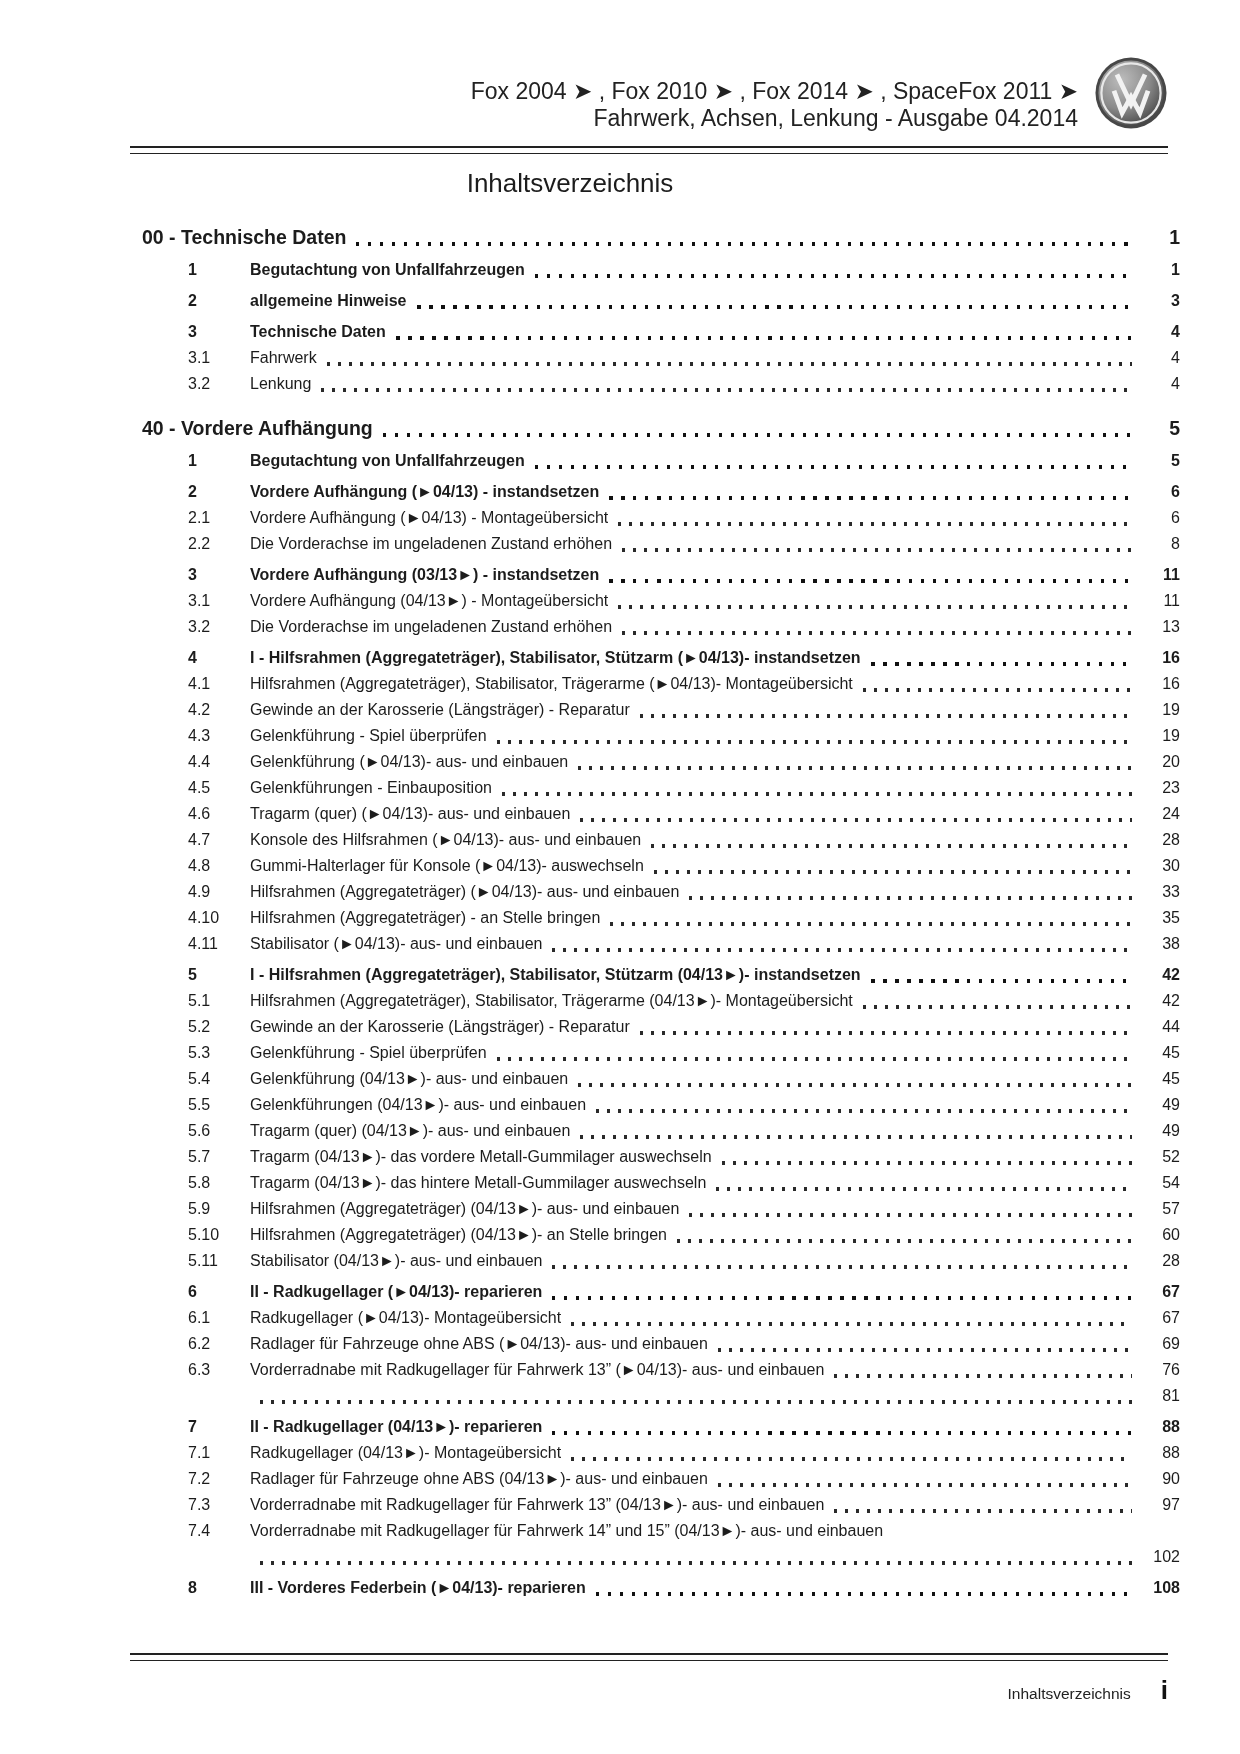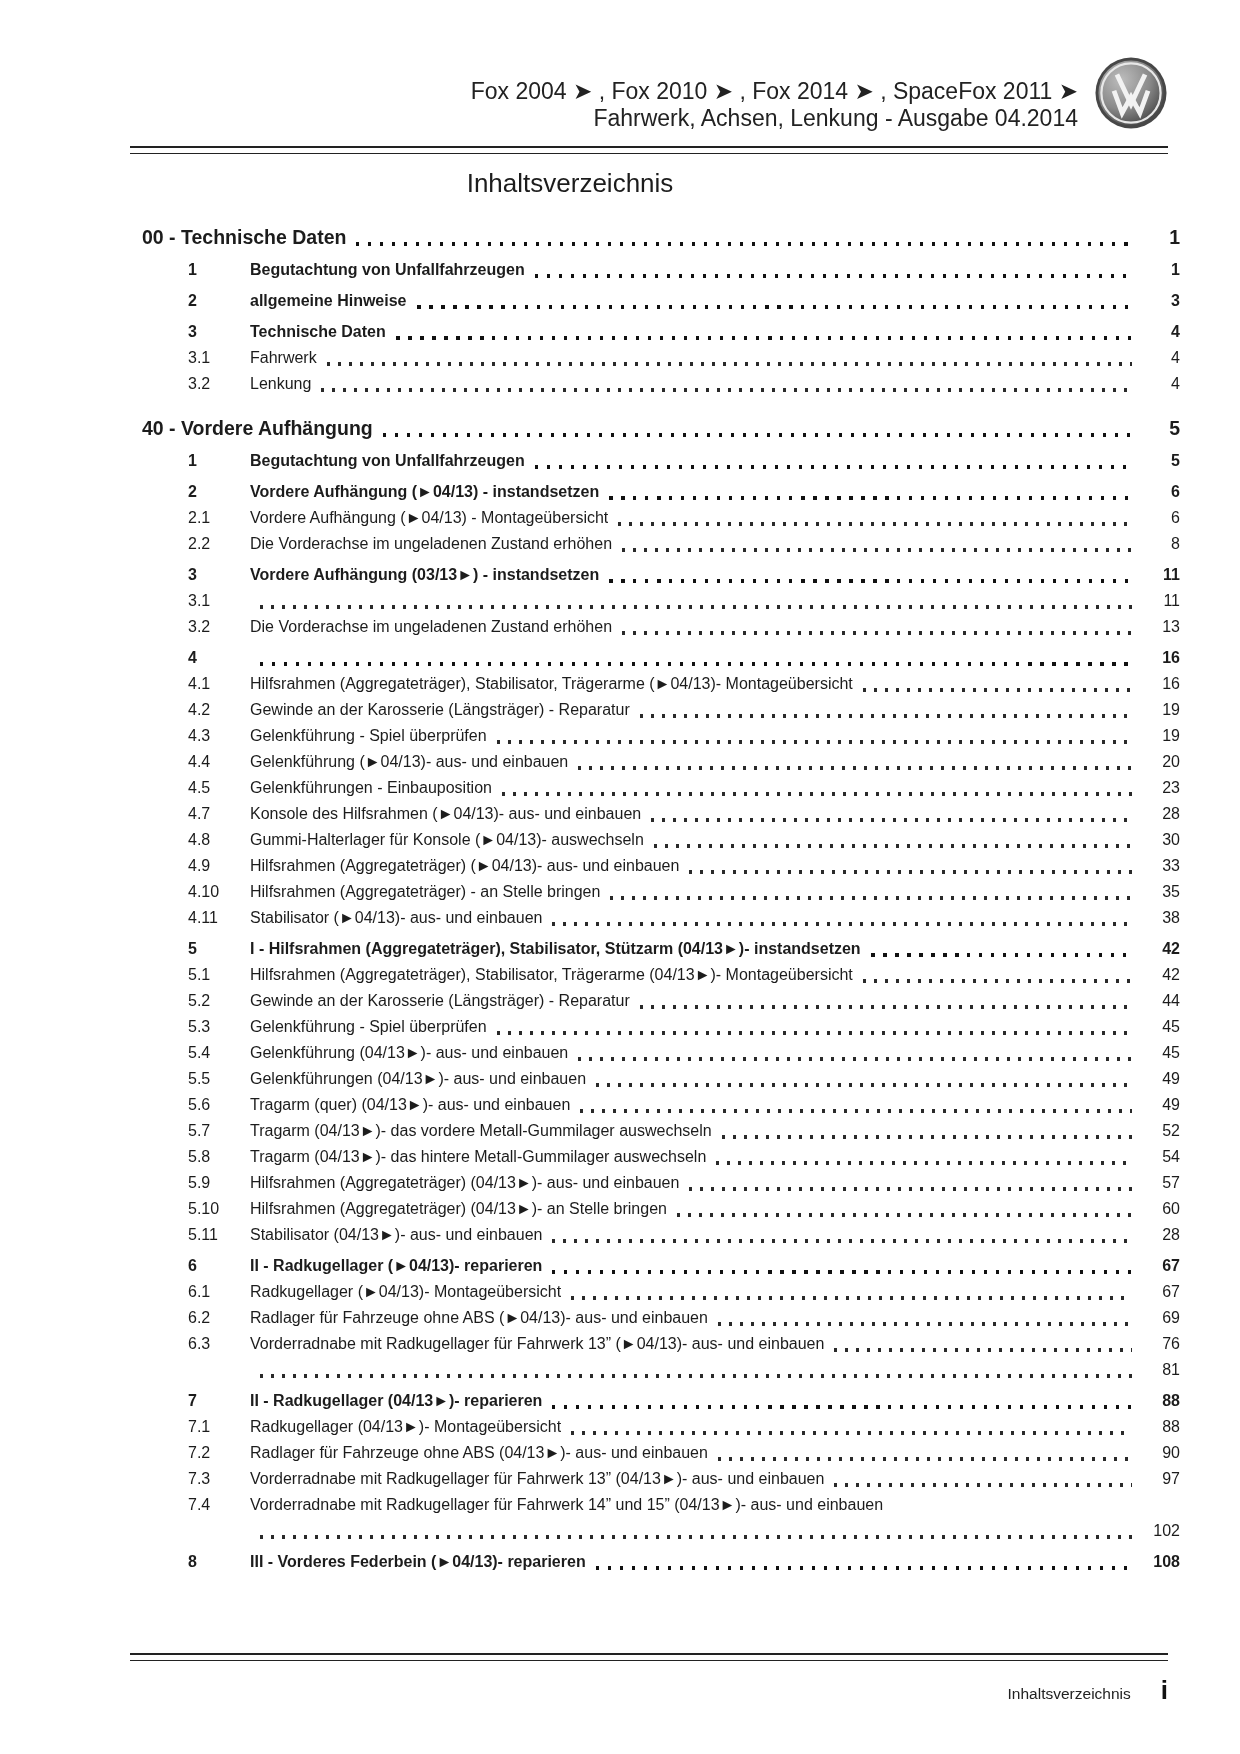--- a/index.html
+++ b/index.html
@@ -147,31 +147,33 @@
       <span class="page-num">8</span>
     </div>
     <div class="toc-row item-row bold-row">
       <span class="num">3</span>
       <span class="label">Vordere Aufhängung (03/13►) - instandsetzen</span>
       <span class="dots dots-bold"></span>
       <span class="page-num">11</span>
     </div>
     <div class="toc-row item-row">
       <span class="num">3.1</span>
+      <span class="label">Vordere Aufhängung (04/13►) - Montageübersicht</span>
       <span class="dots"></span>
       <span class="page-num">11</span>
     </div>
     <div class="toc-row item-row">
       <span class="num">3.2</span>
       <span class="label">Die Vorderachse im ungeladenen Zustand erhöhen</span>
       <span class="dots"></span>
       <span class="page-num">13</span>
     </div>
     <div class="toc-row item-row bold-row">
       <span class="num">4</span>
+      <span class="label">I - Hilfsrahmen (Aggregateträger), Stabilisator, Stützarm (►04/13)- instandsetzen</span>
       <span class="dots dots-bold"></span>
       <span class="page-num">16</span>
     </div>
     <div class="toc-row item-row">
       <span class="num">4.1</span>
       <span class="label">Hilfsrahmen (Aggregateträger), Stabilisator, Trägerarme (►04/13)- Montageübersicht</span>
       <span class="dots"></span>
       <span class="page-num">16</span>
     </div>
     <div class="toc-row item-row">
@@ -190,20 +192,26 @@
       <span class="num">4.4</span>
       <span class="label">Gelenkführung (►04/13)- aus- und einbauen</span>
       <span class="dots"></span>
       <span class="page-num">20</span>
     </div>
     <div class="toc-row item-row">
       <span class="num">4.5</span>
       <span class="label">Gelenkführungen - Einbauposition</span>
       <span class="dots"></span>
       <span class="page-num">23</span>
+    </div>
+    <div class="toc-row item-row">
+      <span class="num">4.6</span>
+      <span class="label">Tragarm (quer) (►04/13)- aus- und einbauen</span>
+      <span class="dots"></span>
+      <span class="page-num">24</span>
     </div>
     <div class="toc-row item-row">
       <span class="num">4.7</span>
       <span class="label">Konsole des Hilfsrahmen (►04/13)- aus- und einbauen</span>
       <span class="dots"></span>
       <span class="page-num">28</span>
     </div>
     <div class="toc-row item-row">
       <span class="num">4.8</span>
       <span class="label">Gummi-Halterlager für Konsole (►04/13)- auswechseln</span>

